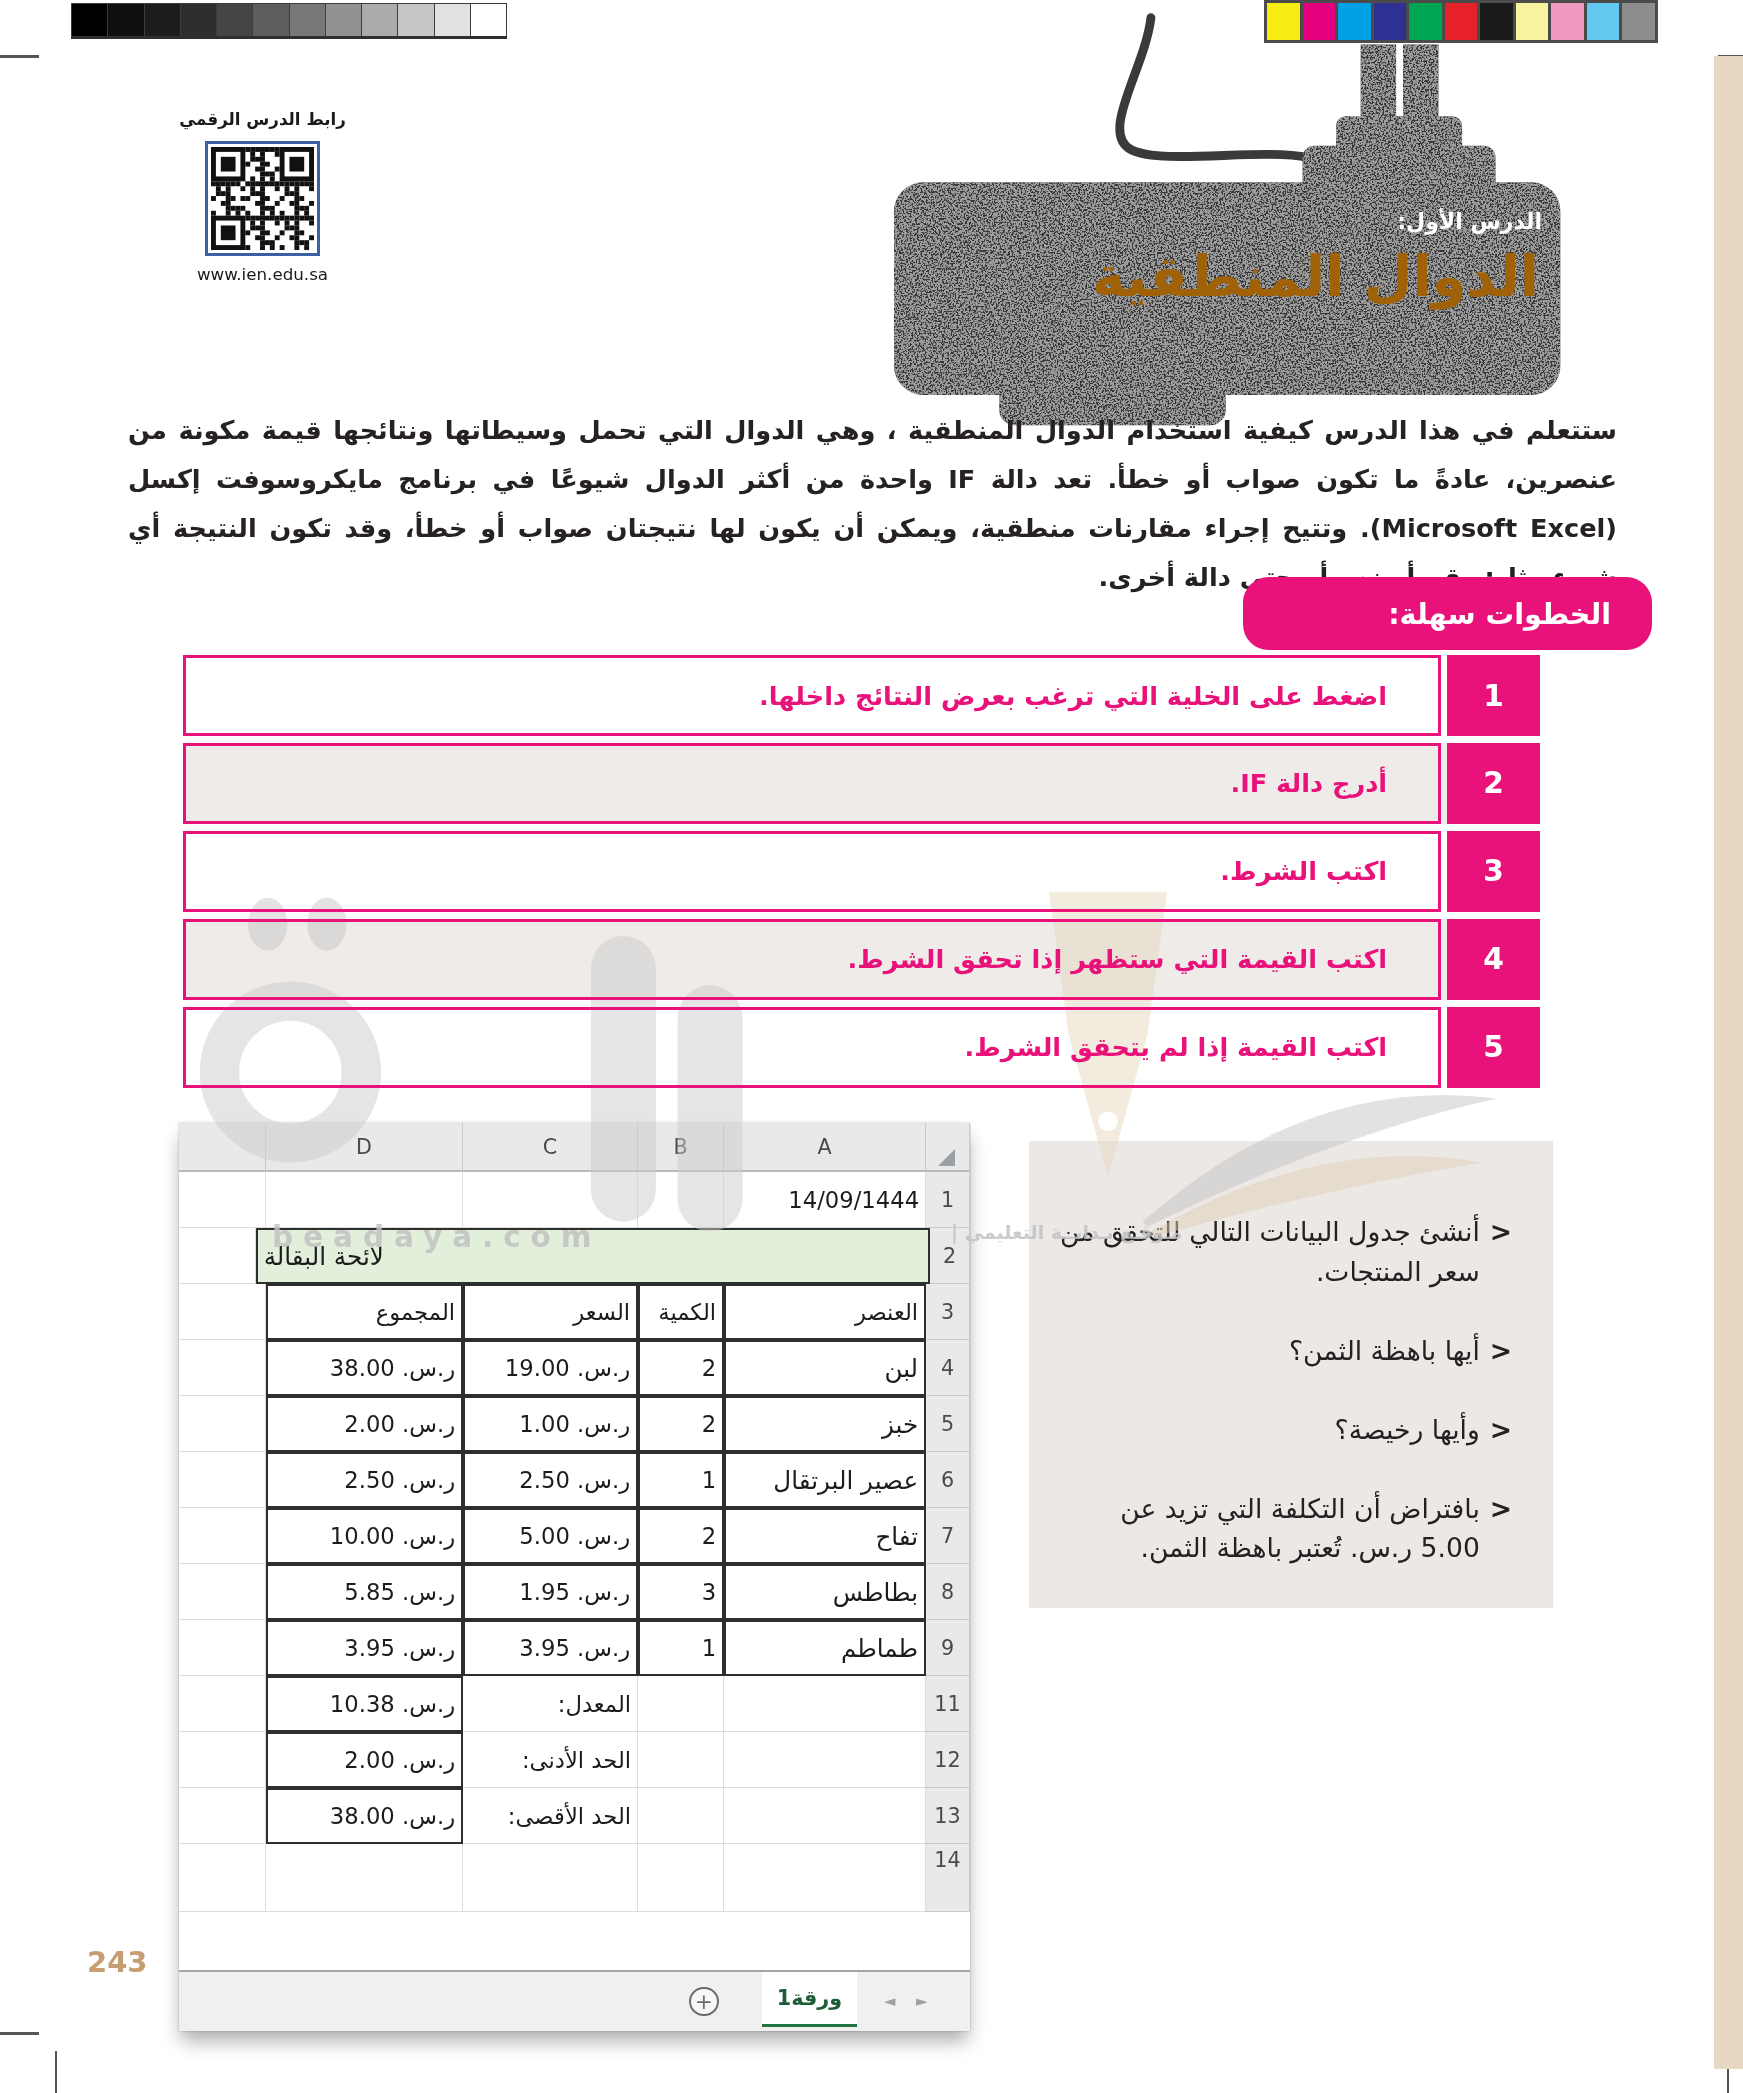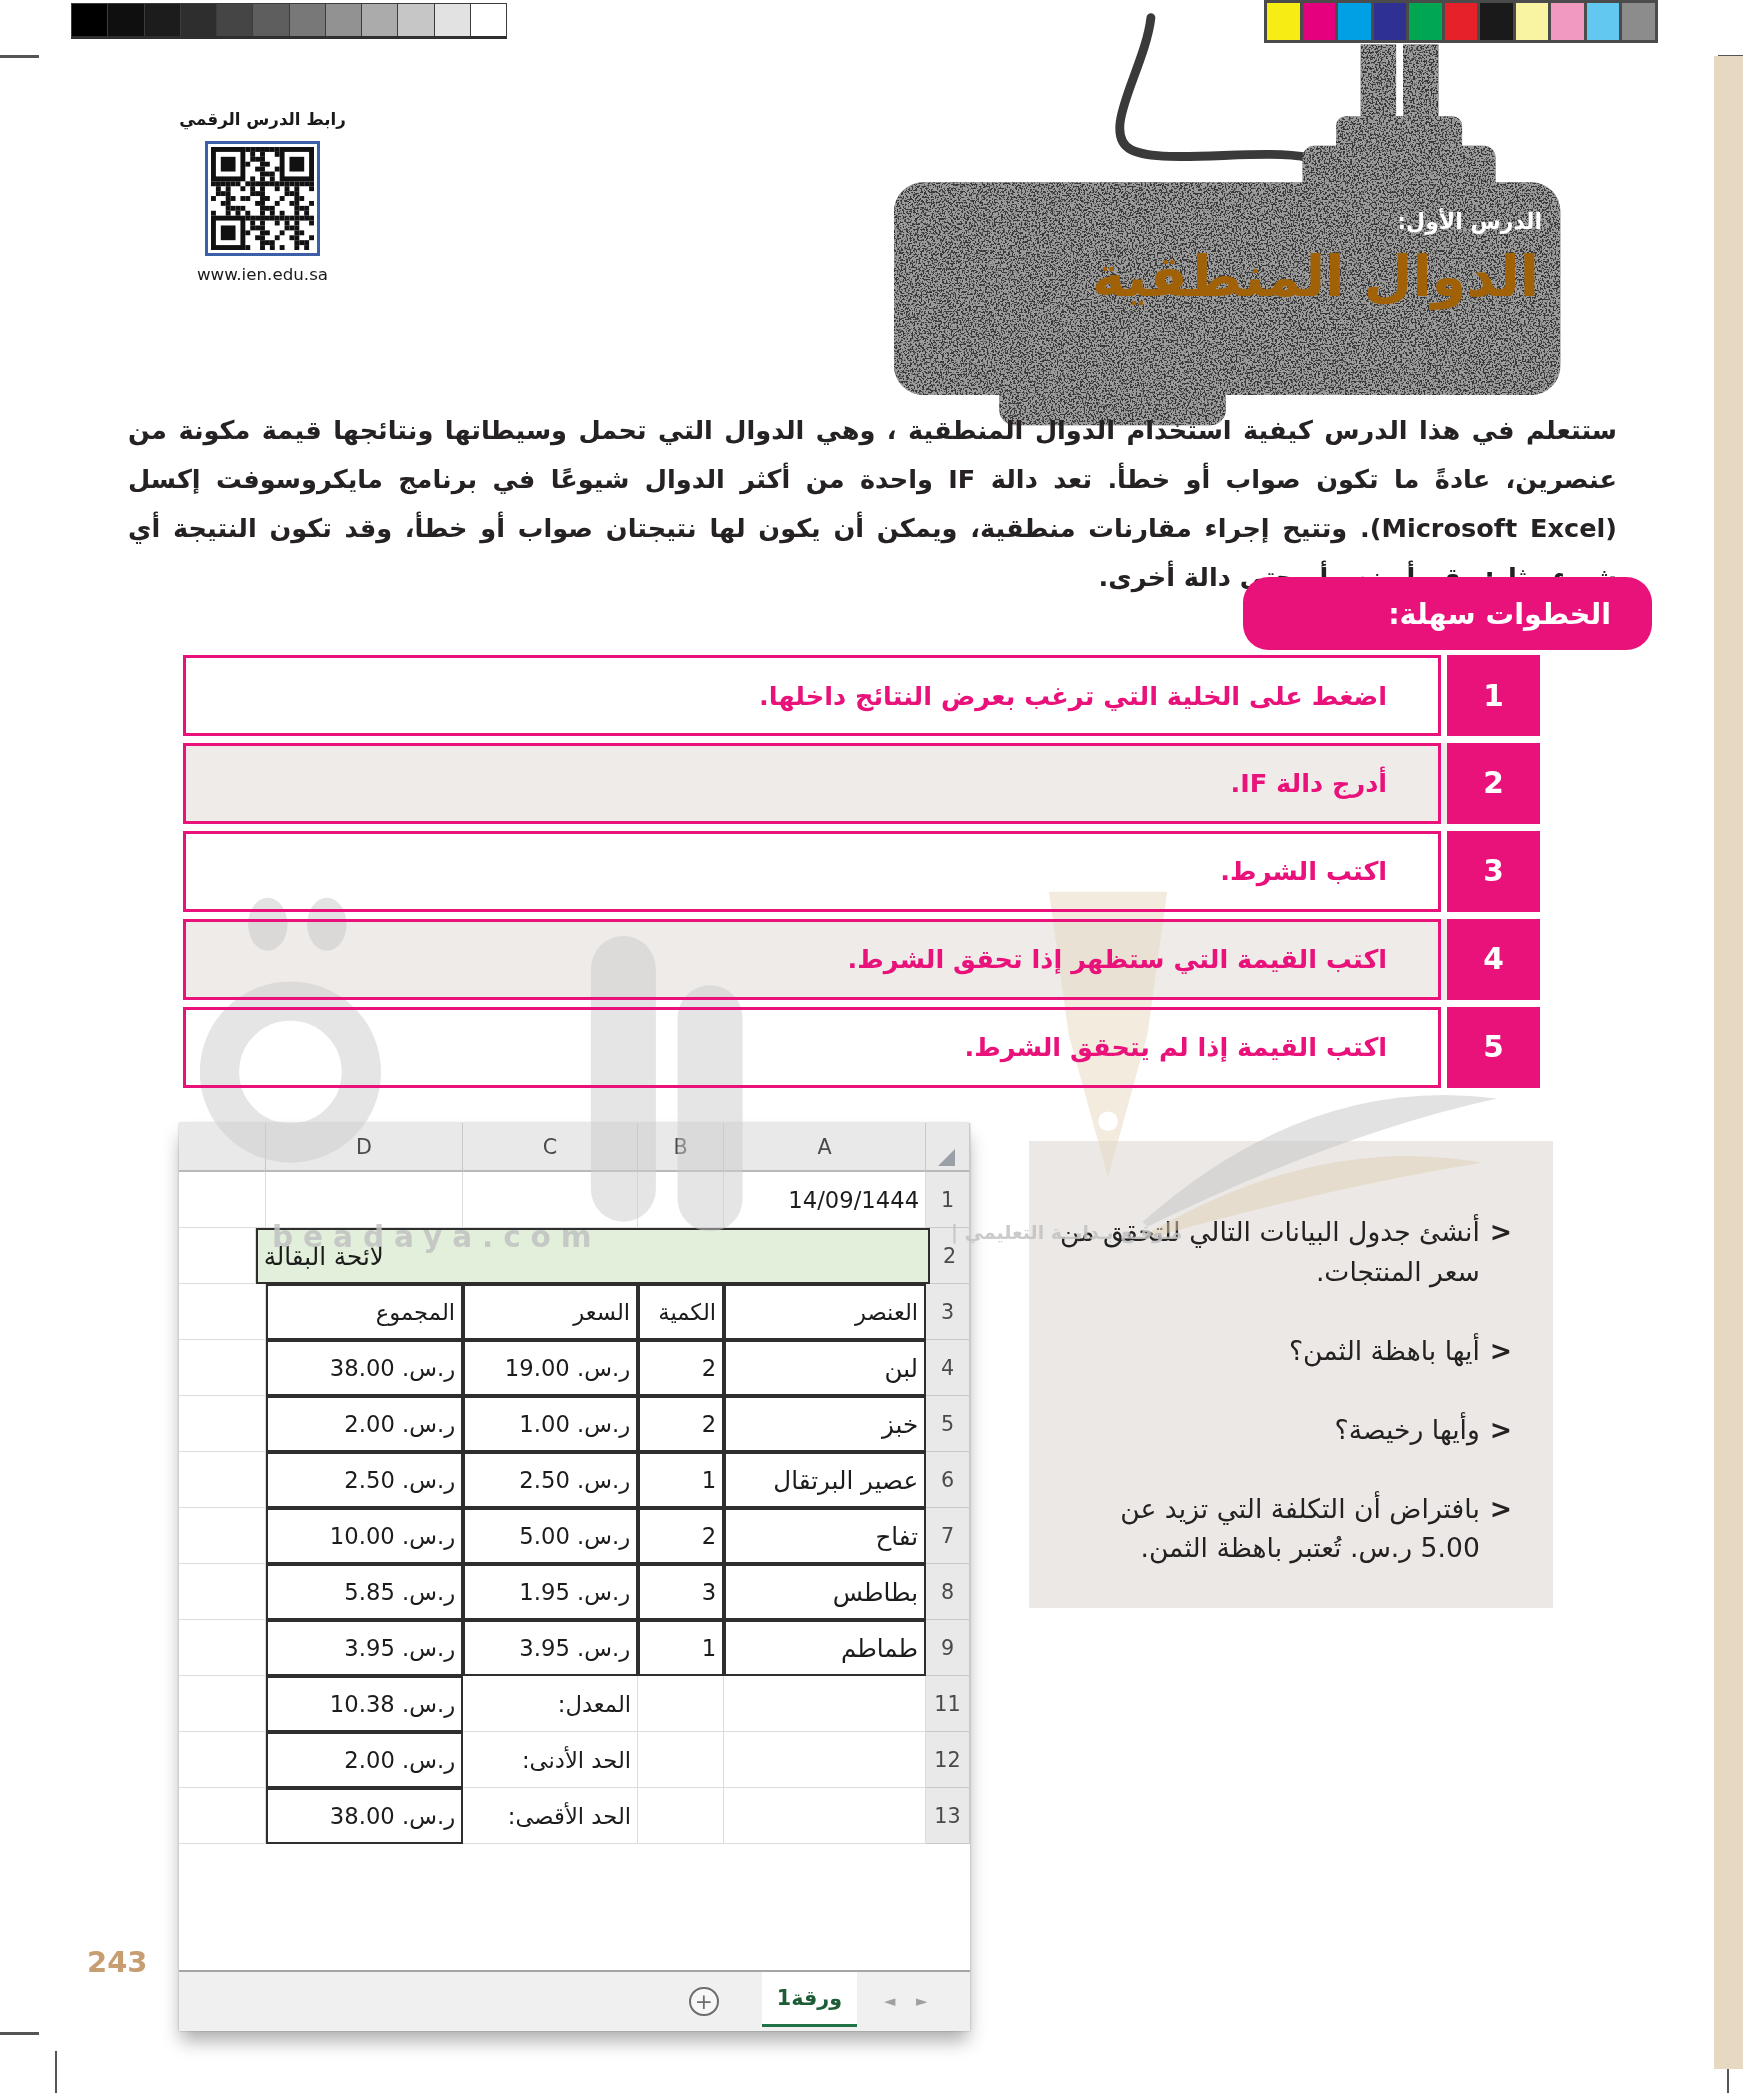--- a/index.html
+++ b/index.html
@@ -560,20 +560,28 @@
         <span dir="rtl">ر.س. 38.00</span>
       </div>
     <div class="scell cC">
         <span dir="rtl">الحد الأقصى:</span>
       </div>
     <div class="scell cB"></div>
     <div class="scell cA"></div>
     <div class="scell cR rh">13</div>
   </div>
 
+  <div class="srow" style="height:68px">
+    <div class="scell cE"></div>
+    <div class="scell cD"></div>
+    <div class="scell cC"></div>
+    <div class="scell cB"></div>
+    <div class="scell cA"></div>
+    <div class="scell cR rh rh14">14</div>
+  </div>
 
   <div id="tabbar">
     <div id="add-sheet">+</div>
     <div id="sheet-tab">ورقة1</div>
     <span id="nav-left" class="nav-arrow">◄</span>
     <span id="nav-right" class="nav-arrow">►</span>
   </div>
 </div>
 
 <div id="page-num" class="abs">243</div>

